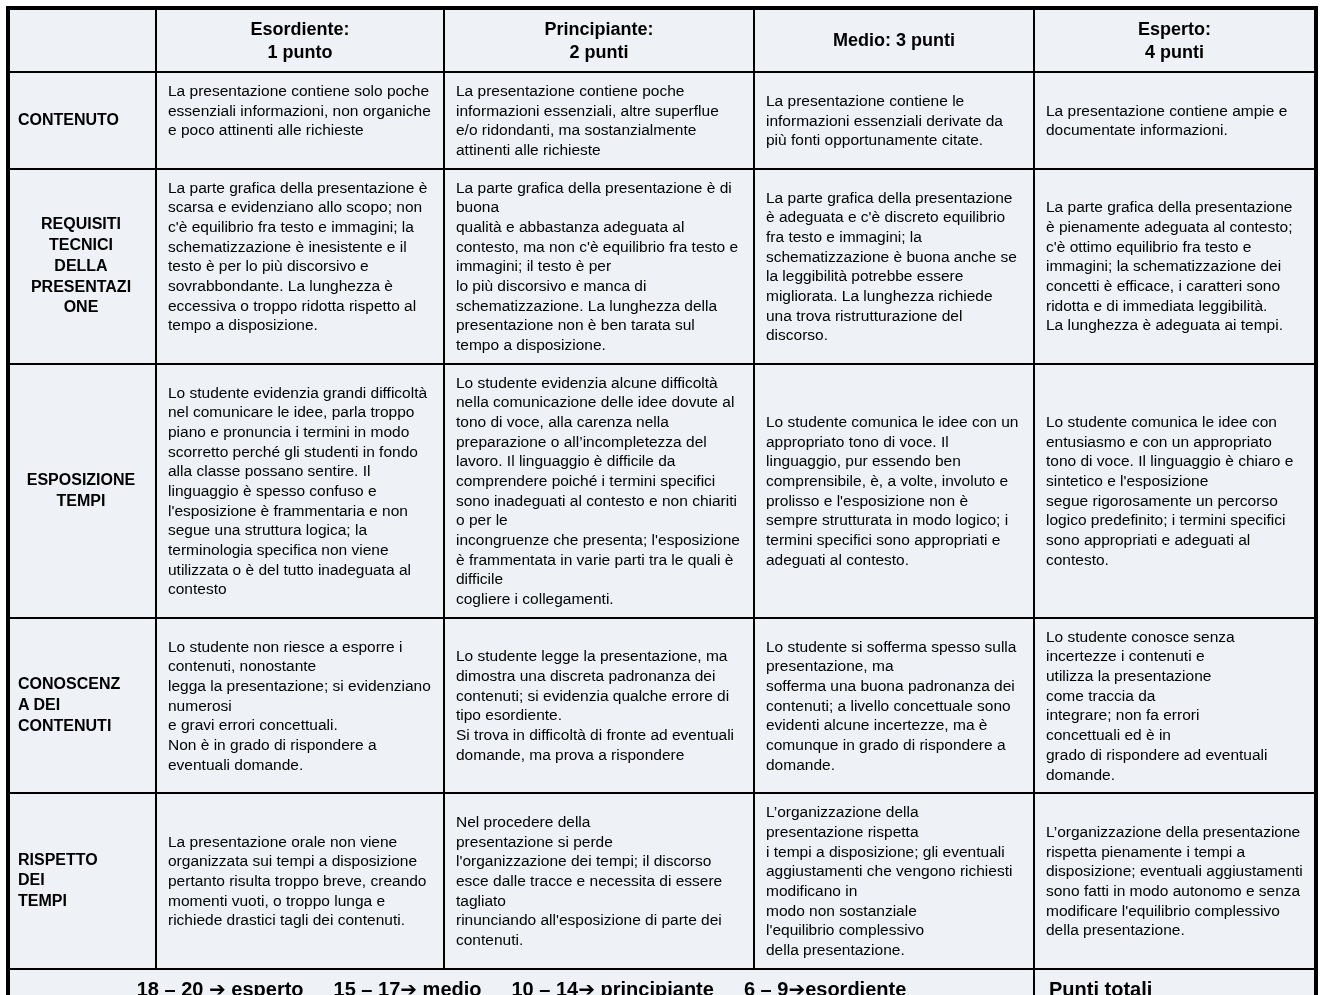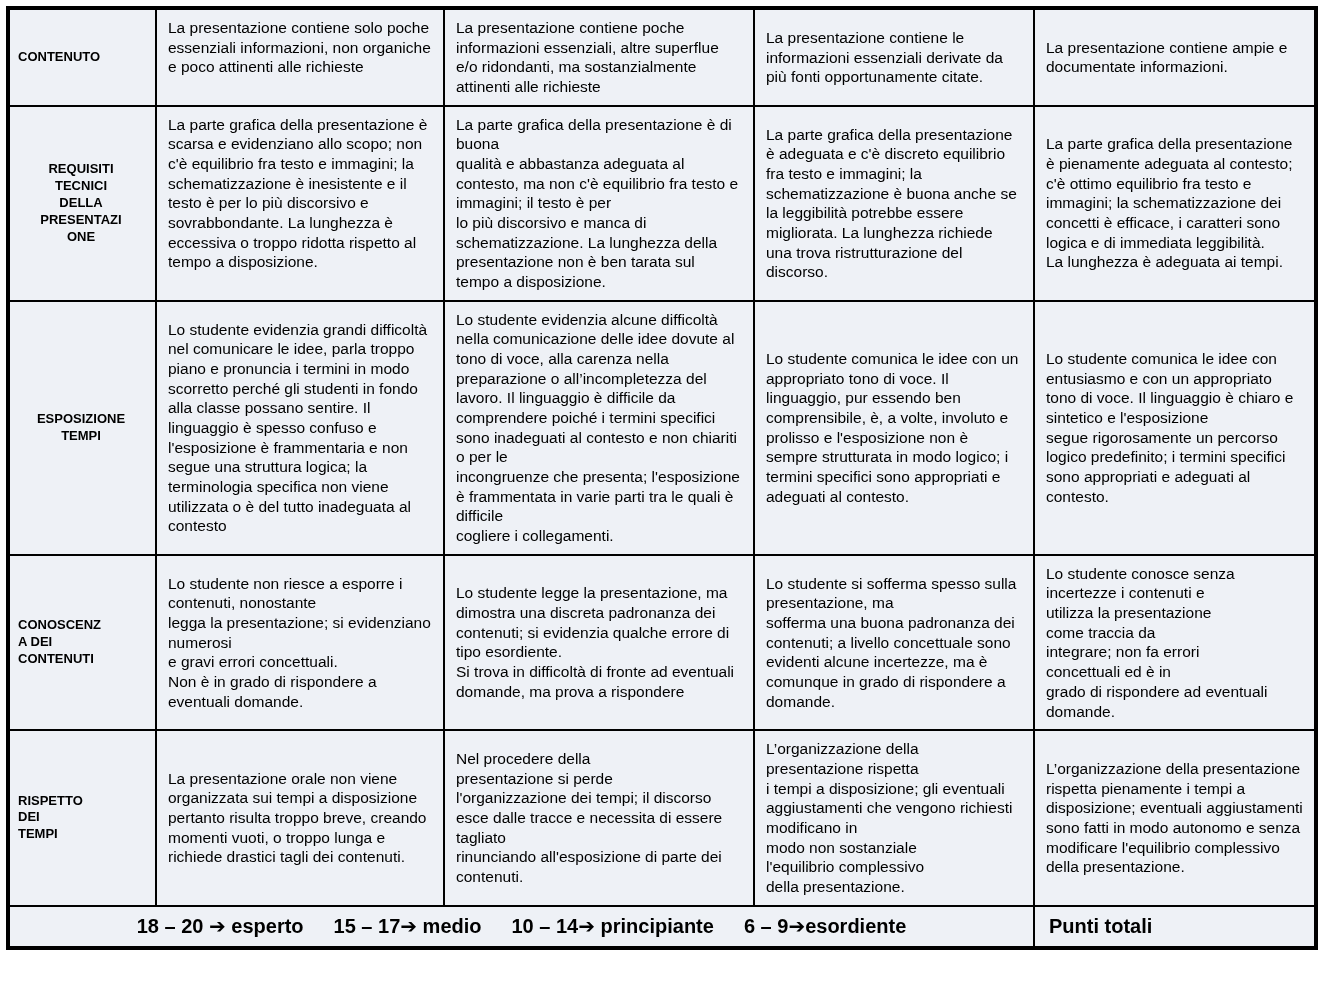--- a/index.html
+++ b/index.html
@@ -21,21 +21,21 @@
   th.level {
     font-size:18px;
     font-weight:bold;
     text-align:center;
     vertical-align:middle;
     white-space:pre-wrap;
     line-height:1.25;
   }
   td.crit {
     font-weight:bold;
-    font-size:13px;
+    font-size:16px;
     line-height:1.3;
     white-space:pre-wrap;
     vertical-align:middle;
     padding-left:8px;
   }
   td.crit.center { text-align:center;margin-top:32px; }
   td.body {
     font-size:15.5px;
     line-height:1.27;
     white-space:pre-wrap;
@@ -79,20 +79,30 @@
   <table class="rubric">
     <colgroup>
       <col class="c0">
         <col class="c1">
         <col class="c2">
         <col class="c3">
         <col class="c4">
     </colgroup>
 
     <tbody>
+        <tr class="r-head">
+      <th class="level"></th>
+      <th class="level">Esordiente:
+1 punto</th>
+      <th class="level">Principiante:
+2 punti</th>
+      <th class="level">Medio: 3 punti</th>
+      <th class="level">Esperto:
+4 punti</th>
+    </tr>
 
     <tr class="r-cont">
       <td class="crit">CONTENUTO</td>
       <td class="body">La presentazione contiene solo poche essenziali informazioni, non organiche e poco attinenti alle richieste</td>
       <td class="body">La presentazione contiene poche informazioni essenziali, altre superflue e/o ridondanti, ma sostanzialmente attinenti alle richieste</td>
       <td class="body mid">La presentazione contiene le informazioni essenziali derivate da più fonti opportunamente citate.</td>
       <td class="body mid">La presentazione contiene ampie e documentate informazioni.</td>
     </tr>
 
     <tr class="r-req">
@@ -100,21 +110,21 @@
 TECNICI
 DELLA
 PRESENTAZI
 ONE</td>
       <td class="body">La parte grafica della presentazione è scarsa e evidenziano allo scopo; non c'è equilibrio fra testo e immagini; la
 schematizzazione è inesistente e il testo è per lo più discorsivo e sovrabbondante. La lunghezza è eccessiva o troppo ridotta rispetto al tempo a disposizione.</td>
       <td class="body">La parte grafica della presentazione è di buona
 qualità e abbastanza adeguata al contesto, ma non c'è equilibrio fra testo e immagini; il testo è per
 lo più discorsivo e manca di schematizzazione. La lunghezza della presentazione non è ben tarata sul tempo a disposizione.</td>
       <td class="body mid">La parte grafica della presentazione è adeguata e c'è discreto equilibrio fra testo e immagini; la schematizzazione è buona anche se la leggibilità potrebbe essere migliorata. La lunghezza richiede una trova ristrutturazione del discorso.</td>
-      <td class="body mid">La parte grafica della presentazione è pienamente adeguata al contesto; c'è ottimo equilibrio fra testo e immagini; la schematizzazione dei concetti è efficace, i caratteri sono logica e di immediata leggibilità.
+      <td class="body mid">La parte grafica della presentazione è pienamente adeguata al contesto; c'è ottimo equilibrio fra testo e immagini; la schematizzazione dei concetti è efficace, i caratteri sono ridotta e di immediata leggibilità.
 La lunghezza è adeguata ai tempi.</td>
     </tr>
 
     <tr class="r-esp">
       <td class="crit center">ESPOSIZIONE
 TEMPI</td>
       <td class="body mid">Lo studente evidenzia grandi difficoltà nel comunicare le idee, parla troppo piano e pronuncia i termini in modo scorretto perché gli studenti in fondo alla classe possano sentire. Il linguaggio è spesso confuso e l'esposizione è frammentaria e non segue una struttura logica; la terminologia specifica non viene utilizzata o è del tutto inadeguata al contesto</td>
       <td class="body mid">Lo studente evidenzia alcune difficoltà nella comunicazione delle idee dovute al tono di voce, alla carenza nella preparazione o all’incompletezza del lavoro. Il linguaggio è difficile da comprendere poiché i termini specifici sono inadeguati al contesto e non chiariti o per le
 incongruenze che presenta; l'esposizione è frammentata in varie parti tra le quali è difficile
 cogliere i collegamenti.</td>

